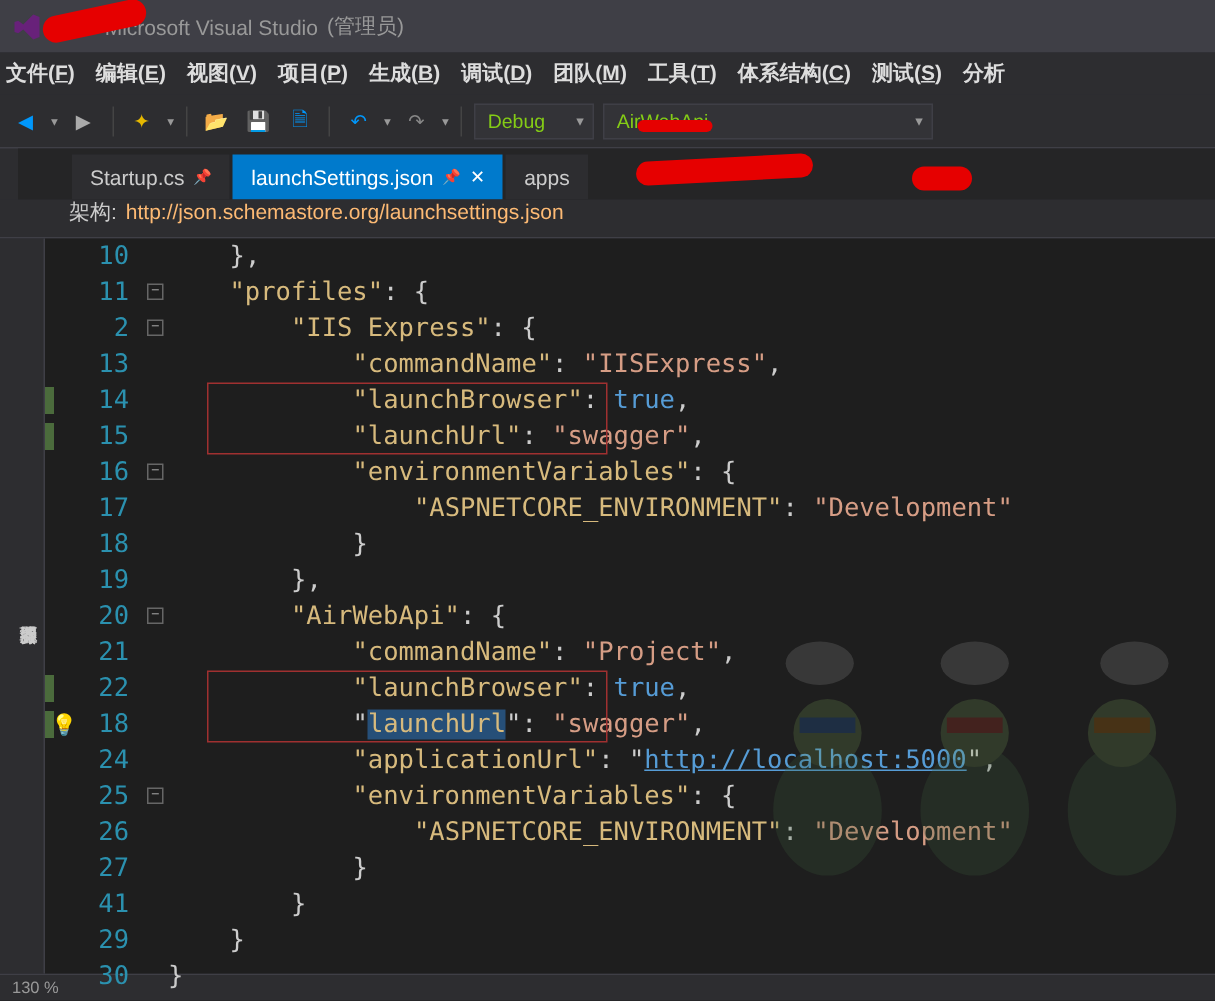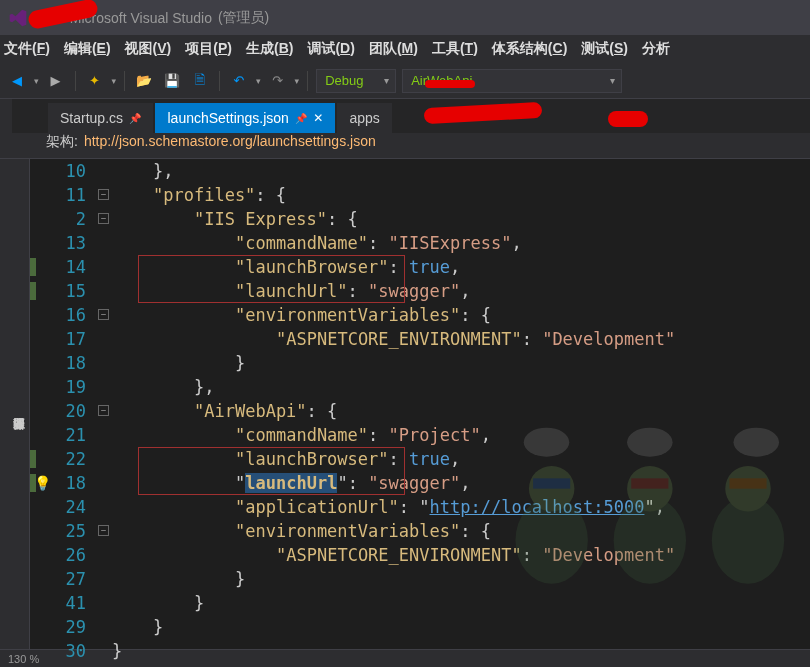--- a/index.html
+++ b/index.html
@@ -37,21 +37,21 @@
 .code .line { height: 24px; line-height: 24px; white-space: pre; }
 .str { color: #d69d85; }
 .key { color: #d7ba7d; }
 .bool { color: #569cd6; }
 .link { color: #569cd6; text-decoration: underline; }
 .punc { color: #ccc; }
 .hl-box1 { position: absolute; border: 1px solid #a03030; left: 26px; top: 96px; width: 267px; height: 48px; pointer-events: none; }
 .hl-box2 { position: absolute; border: 1px solid #a03030; left: 26px; top: 288px; width: 267px; height: 48px; pointer-events: none; }
 .mark-col { width: 8px; }
 .mark { position: absolute; width: 6px; height: 18px; background: #4b6b3c; }
-.sel { background: #264f78; font-weight: bold; }
+.sel { background: #264f78; }
 .statusbar { height: 18px; background: #2d2d30; border-top: 1px solid #3f3f46; font-size: 11px; color: #999; display: flex; align-items: center; padding: 0 8px; gap: 16px; }
 .bg-turtles { position: absolute; right: 0; top: 230px; width: 310px; height: 220px; opacity: 0.25; pointer-events: none; }
 </style>
 </head>
 <body>
 
 <div class="titlebar">
   <span class="vs-icon redact1">
     <svg viewBox="0 0 24 24" width="20" height="20">
         <path fill="#68217a" d="M17 2l5 2v16l-5 2-8-8-4 3-3-1V8l3-1 4 3 8-8z"></path>

